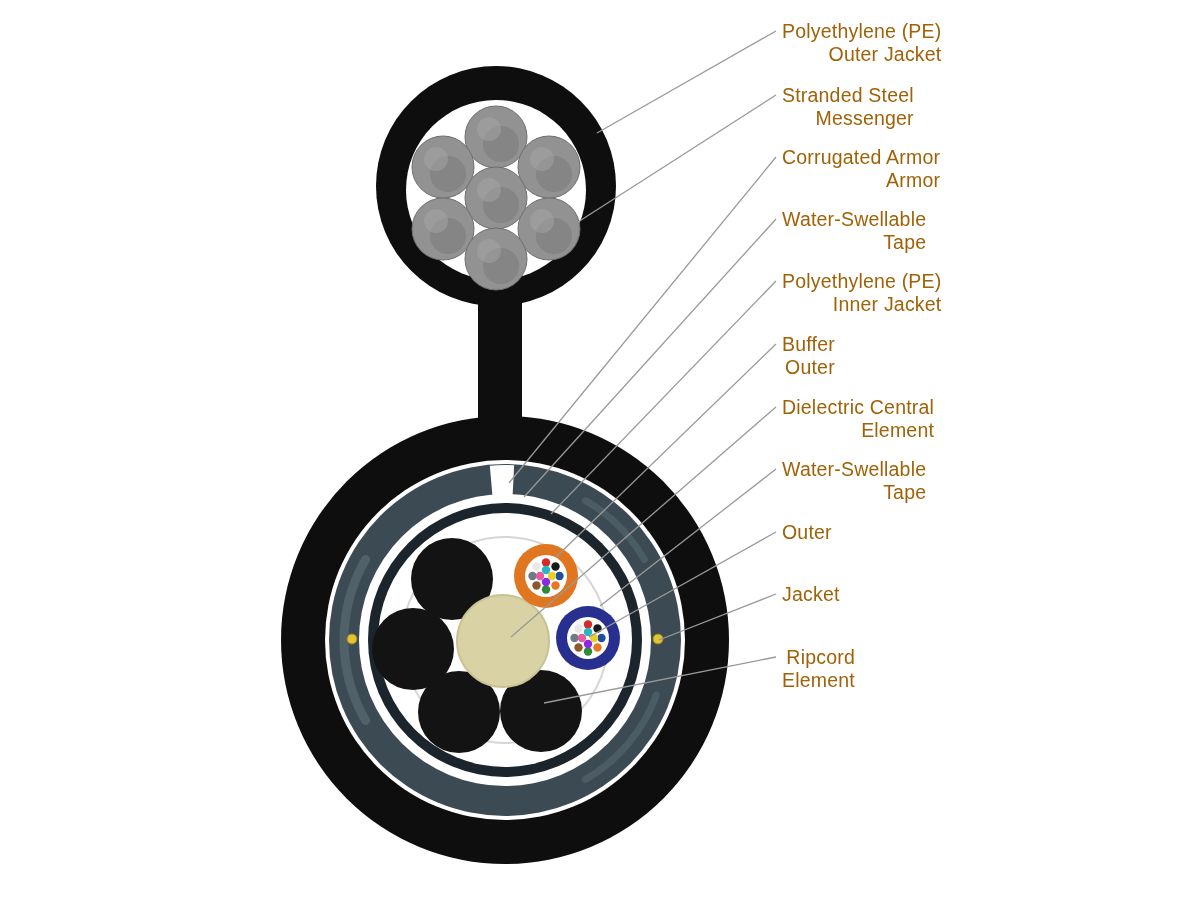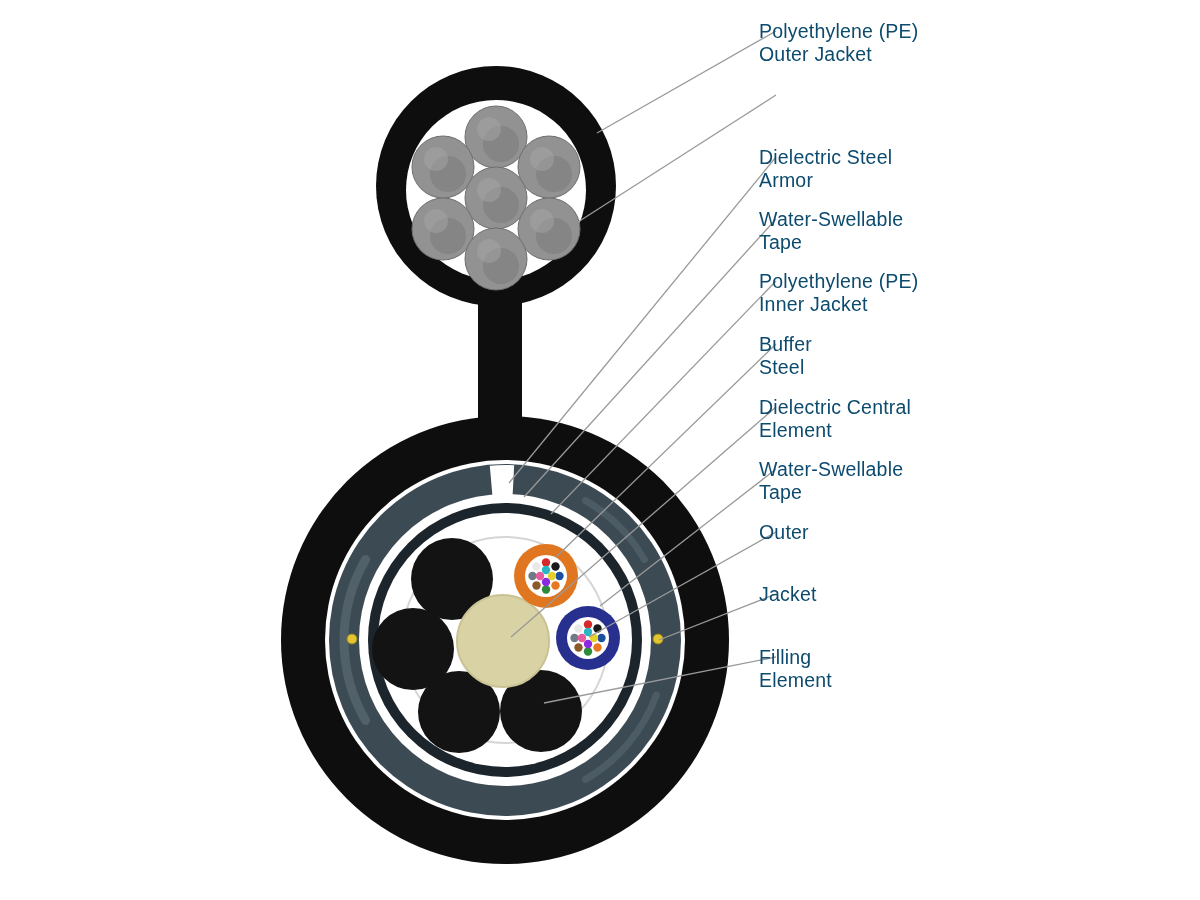--- a/index.html
+++ b/index.html
@@ -2,22 +2,22 @@
 <html><head>
 <meta charset="utf-8">
 <style>
   html,body{margin:0;padding:0;background:#fff;}
   .stage{
     position:relative;width:1200px;height:900px;background:#ffffff;
     font-family:"Liberation Sans",sans-serif;overflow:hidden;
   }
   .stage svg{position:absolute;left:0;top:0;}
   .lbl{
-    position:absolute;left:759px;font-size:19.5px;line-height:23px;
-    color:#0c4a6e;white-space:pre-line;letter-spacing:.2px;
+    position:absolute;left:782px;font-size:19.5px;line-height:23px;
+    color:#a16207;white-space:pre-line;letter-spacing:.2px;text-align:right;
   }
 </style>
 </head>
 <body>
 
 <div class="stage">
 
 <svg width="1200" height="900" viewBox="0 0 1200 900">
 
   <rect x="478" y="290" width="44" height="165" fill="#0e0e0e"></rect>
@@ -135,30 +135,32 @@
     <line x1="511" y1="637" x2="776" y2="407"></line>
     <line x1="600" y1="606" x2="776" y2="469"></line>
     <line x1="589" y1="637" x2="776" y2="532"></line>
     <line x1="659" y1="640" x2="776" y2="594"></line>
     <line x1="544" y1="703" x2="776" y2="657"></line>
   </g>
 </svg>
 
   <div class="lbl" style="top:20px">Polyethylene (PE)
 Outer Jacket</div>
-  <div class="lbl" style="top:146px">Dielectric Steel
+  <div class="lbl" style="top:84px">Stranded Steel
+Messenger</div>
+  <div class="lbl" style="top:146px">Corrugated Armor
 Armor</div>
   <div class="lbl" style="top:208px">Water-Swellable
 Tape</div>
   <div class="lbl" style="top:270px">Polyethylene (PE)
 Inner Jacket</div>
   <div class="lbl" style="top:333px">Buffer
-Steel</div>
+Outer</div>
   <div class="lbl" style="top:396px">Dielectric Central
 Element</div>
   <div class="lbl" style="top:458px">Water-Swellable
 Tape</div>
   <div class="lbl" style="top:521px">Outer</div>
   <div class="lbl" style="top:583px">Jacket</div>
-  <div class="lbl" style="top:646px">Filling
+  <div class="lbl" style="top:646px">Ripcord
 Element</div>
 
 </div>
 
 </body></html>

